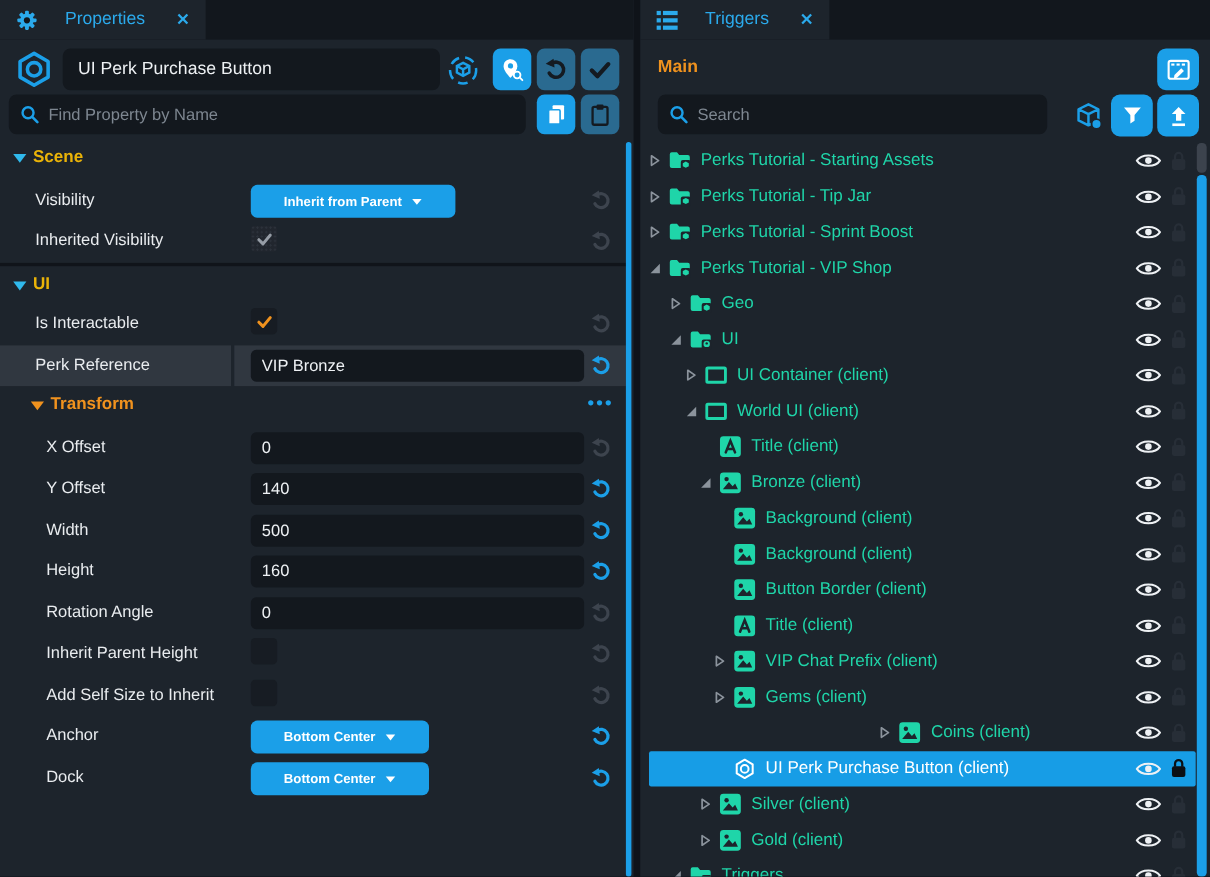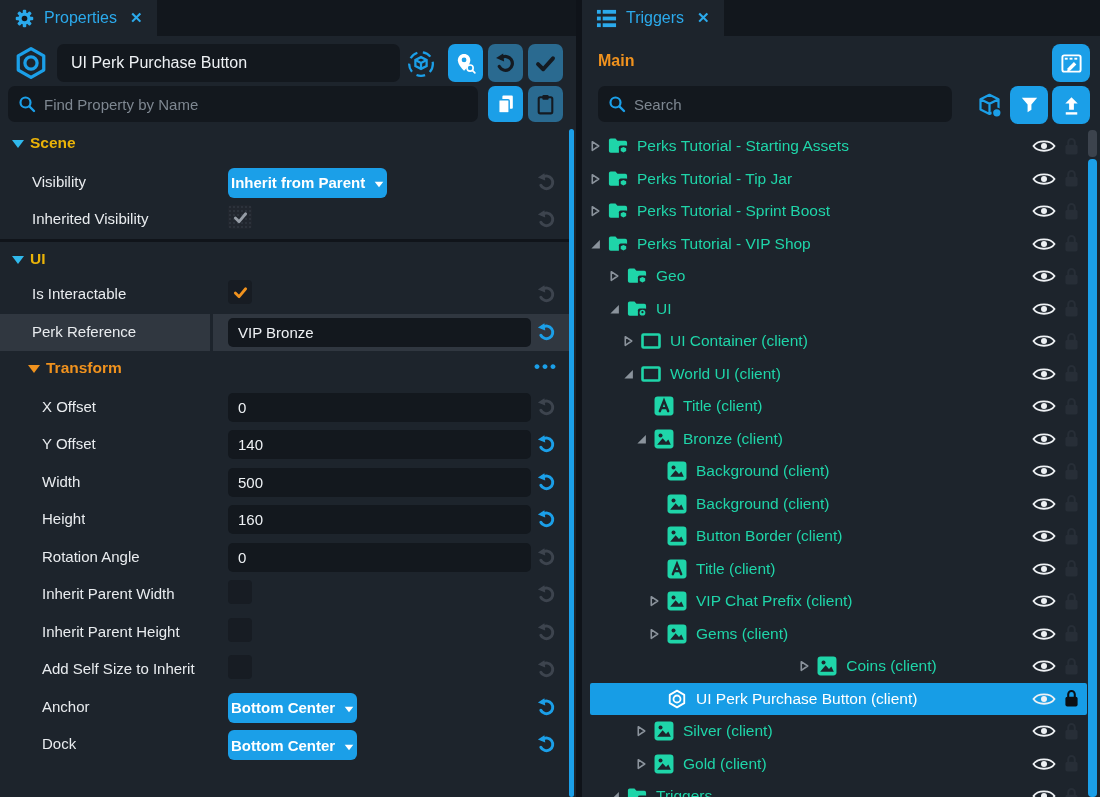--- a/index.html
+++ b/index.html
@@ -8,21 +8,21 @@
   .app { position:relative; width:1100px; height:797px; display:flex; }
 
   
   .panel { position:relative; height:797px; background:#1d242c; overflow:hidden; }
   .panel.properties { width:576px; }
   .panel-divider { width:6px; height:797px; background:#0f1319; }
   .panel.hierarchy { width:518px; }
 
   
   .tabbar { height:36px; background:#12171d; display:flex; }
-  .tab { display:flex; align-items:center; gap:9px; padding:0 14px; background:#1d242c;
+  .tab { display:flex; align-items:center; gap:24px; padding:0 14px; background:#1d242c;
     color:#2baaec; font-size:16px; }
   .tab .tab-icon { width:21px; height:21px; display:inline-flex; }
   .tab .tab-icon svg { width:100%; height:100%; }
   .tab .close-x { font-size:15px; font-weight:bold; margin-left:4px; }
 
   
   .entity-row { position:absolute; top:44px; left:0; width:576px; height:40px; }
   .entity-icon { position:absolute; left:14px; top:2px; width:34px; height:34px; }
   .entity-icon svg { width:100%; height:100%; }
   .name-input { position:absolute; left:57px; top:0; width:343px; height:38px; border:none;
@@ -57,22 +57,22 @@
   .prow.subsection .sect-label { left:46px; color:#f0921e; }
   .menu-dots { position:absolute; left:534px; top:6px; color:#1b9fe8; font-size:17px;
     font-weight:bold; letter-spacing:2px; }
   .plabel { position:absolute; left:32px; top:9px; font-size:15px; color:#e9ecef;
     white-space:nowrap; }
   .prow.indent .plabel { left:42px; max-width:184px; overflow:hidden; }
   .pcontrol { position:absolute; left:228px; top:4px; z-index:1; }
   .pinput { width:303px; height:29px; background:#13181e; border:none; border-radius:5px;
     color:#eef1f4; font-size:15px; padding:0 10px; outline:none;
     font-family:"Liberation Sans", sans-serif; }
-  .dropdown { display:inline-flex; align-items:center; gap:9px; height:30px; padding:0 3px;
-    background:#1b9fe8; border-radius:6px; color:#fff; font-size:15px; font-weight:bold;
+  .dropdown { display:inline-flex; align-items:center; gap:9px; height:30px; padding:0 30px;
+    background:#1b9fe8; border-radius:6px; color:#fff; font-size:12px; font-weight:bold;
     cursor:pointer; white-space:nowrap; }
   .dropdown svg { width:10px; height:7px; }
   .checkbox { width:24px; height:24px; border-radius:4px; background:#171c23;
     display:flex; align-items:center; justify-content:center; cursor:pointer; }
   .checkbox.disabled { background:#21262e;
     background-image:radial-gradient(#2c323b 1px, transparent 1px); background-size:4px 4px; }
   .checkbox svg { width:15px; height:15px; }
   .undo { position:absolute; left:536px; top:8px; width:21px; height:21px; }
   .undo svg { width:100%; height:100%; }
   .undo.on { color:#1b9fe8; cursor:pointer; }
@@ -298,30 +298,20 @@
         </div>
         <div class="prow indent">
           <span class="plabel">Rotation Angle</span>
           <span class="pcontrol"><input class="pinput" value="0" style=""></span>
           <span class="undo off"><svg viewBox="0 0 20 20">
               <path d="M6.2 5.2 A6 6 0 1 1 4.6 12.6" fill="none" stroke="currentColor" stroke-width="2.8" stroke-linecap="round"></path>
               <path d="M8 1.2 L1.8 5.2 L8.8 8.2 Z" fill="currentColor"></path>
             </svg></span>
         </div>
         <div class="prow indent">
-          <span class="plabel">Inherit Parent Width</span>
-          <span class="pcontrol">
-            <span class="checkbox"></span>
-          </span>
-          <span class="undo off"><svg viewBox="0 0 20 20">
-              <path d="M6.2 5.2 A6 6 0 1 1 4.6 12.6" fill="none" stroke="currentColor" stroke-width="2.8" stroke-linecap="round"></path>
-              <path d="M8 1.2 L1.8 5.2 L8.8 8.2 Z" fill="currentColor"></path>
-            </svg></span>
-        </div>
-        <div class="prow indent">
           <span class="plabel">Inherit Parent Height</span>
           <span class="pcontrol">
             <span class="checkbox"></span>
           </span>
           <span class="undo off"><svg viewBox="0 0 20 20">
               <path d="M6.2 5.2 A6 6 0 1 1 4.6 12.6" fill="none" stroke="currentColor" stroke-width="2.8" stroke-linecap="round"></path>
               <path d="M8 1.2 L1.8 5.2 L8.8 8.2 Z" fill="currentColor"></path>
             </svg></span>
         </div>
         <div class="prow indent">

